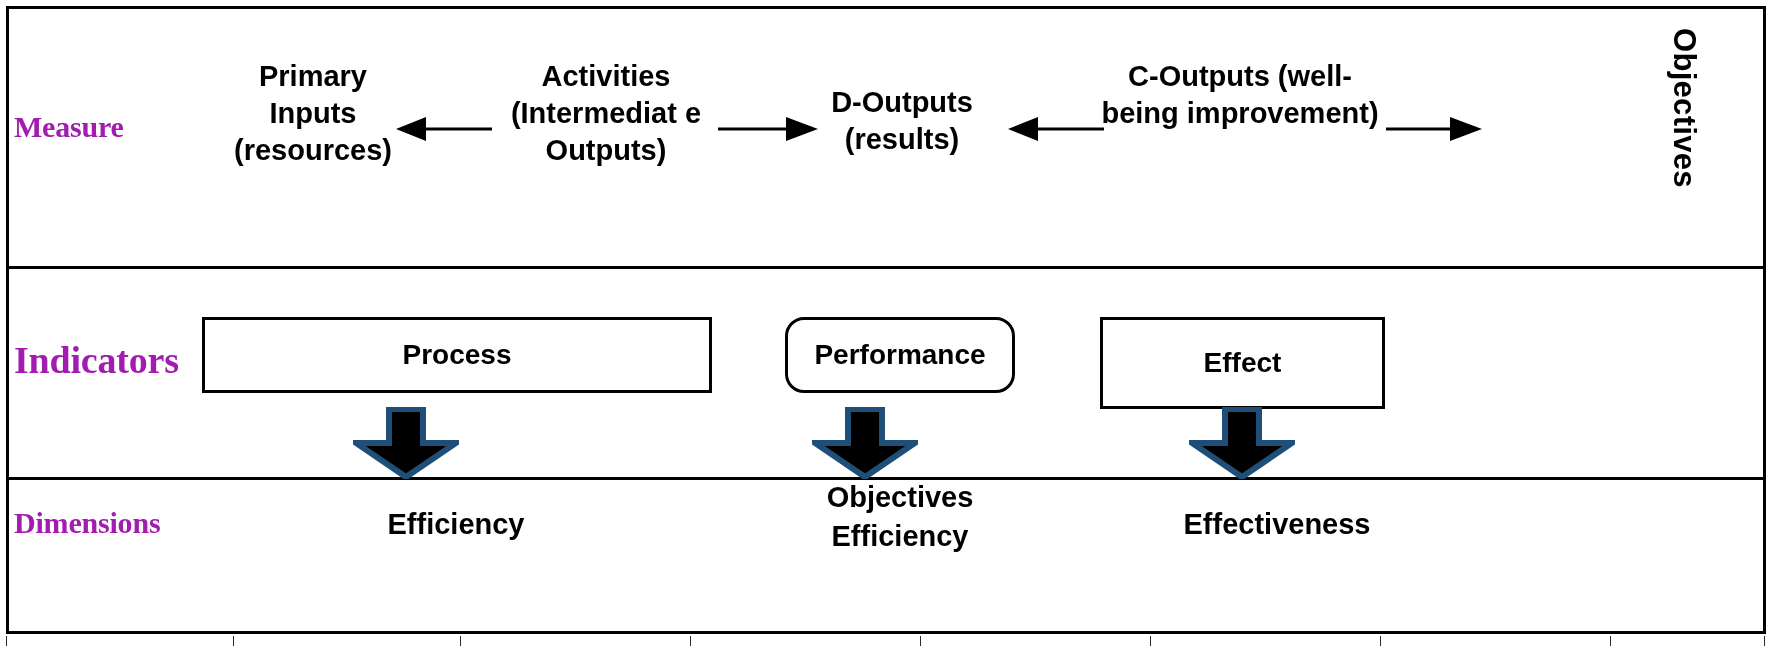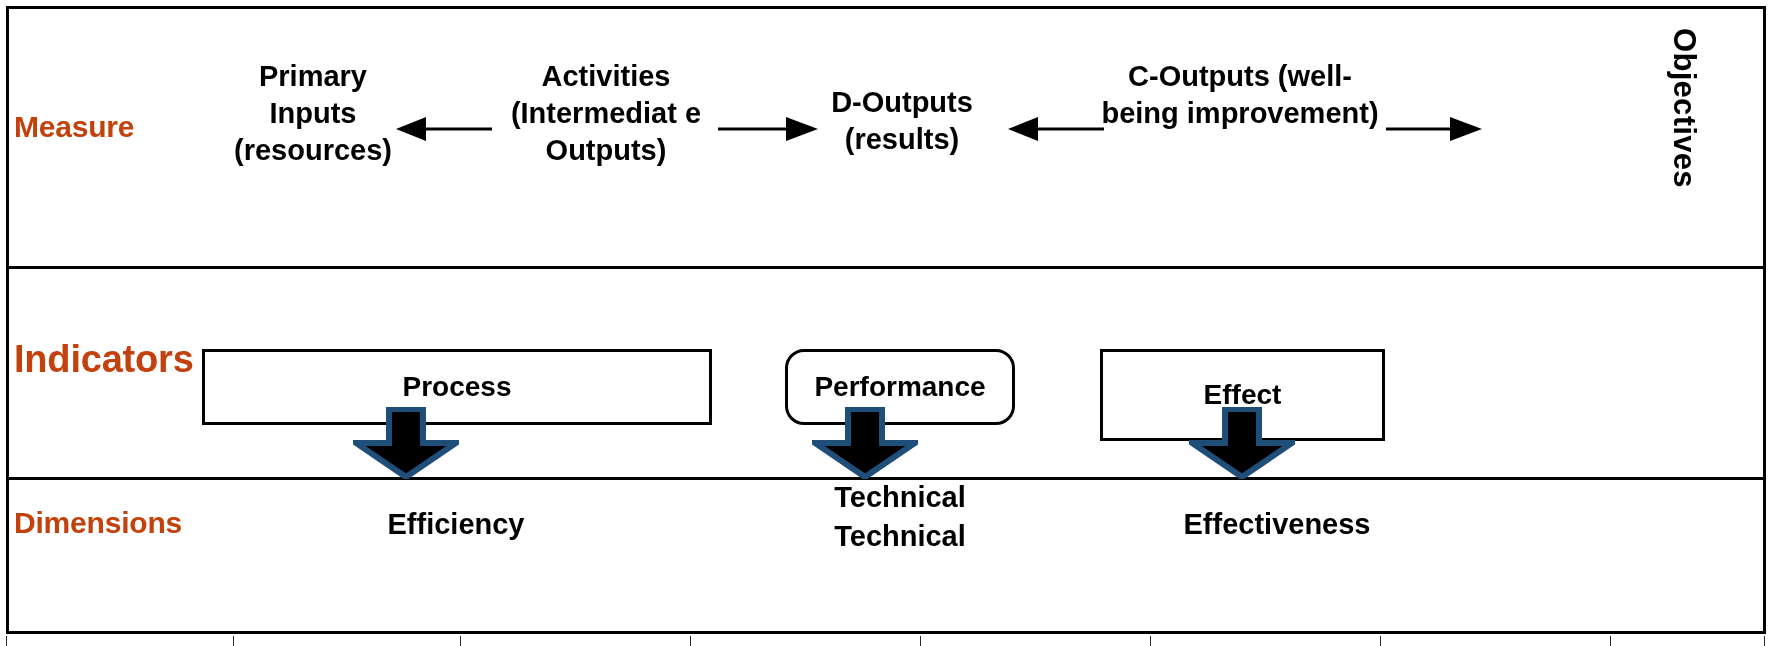--- a/index.html
+++ b/index.html
@@ -46,23 +46,24 @@
     width: 0;
     height: 10px;
     border-left: 1px solid #2b2b2b;
     top: 636px;
   }
 
   
   .row-label {
     position: absolute;
     font-weight: bold;
-    color: #c2410c;
+    color: #a21caf;
     white-space: nowrap;
     letter-spacing: -0.2px;
+    font-family: Liberation Serif, serif;
   }
   #label-measure   { left: 14px; top: 110px;  font-size: 30px; }
   #label-indicators{ left: 14px; top: 338px;  font-size: 38px; text-align: right; }
   #label-dimensions{ left: 14px; top: 506px;  font-size: 30px; }
 
   
   .measure-node {
     position: absolute;
     font-weight: bold;
     font-size: 29px;
@@ -116,21 +117,20 @@
     position: absolute;
     border: 3px solid #000000;
     background: #ffffff;
     box-sizing: border-box;
     display: flex;
     align-items: center;
     justify-content: center;
     font-weight: bold;
     font-size: 28px;
     color: #000000;
-    margin-top: 32px;
   }
   #indicator-process     { left: 202px;  top: 317px; width: 510px; height: 76px; }
   #indicator-performance { left: 785px;  top: 317px; width: 230px; height: 76px; border-radius: 19px; }
   #indicator-effect      { left: 1100px; top: 317px; width: 285px; height: 92px; }
 
   
   .down-arrow {
     position: absolute;
     width: 106px;
     height: 72px;
@@ -242,17 +242,17 @@
   </div>
 
   <div class="down-arrow" id="down-arrow-effect">
     <svg width="106" height="72" viewBox="0 0 106 72">
       <polygon points="36,2 70,2 70,36 103,36 53,70 3,36 36,36" fill="#000000" stroke="#1F4E79" stroke-width="6" stroke-linejoin="miter"></polygon>
     </svg>
   </div>
 
   <div class="dimension-text" id="dimension-efficiency">Efficiency</div>
 
-  <div class="dimension-text" id="dimension-technical-eff">Technical Technical</div>
+  <div class="dimension-text" id="dimension-technical-eff">Objectives Efficiency</div>
 
   <div class="dimension-text" id="dimension-effectiveness">Effectiveness</div>
 
 </div>
 
 </body></html>

